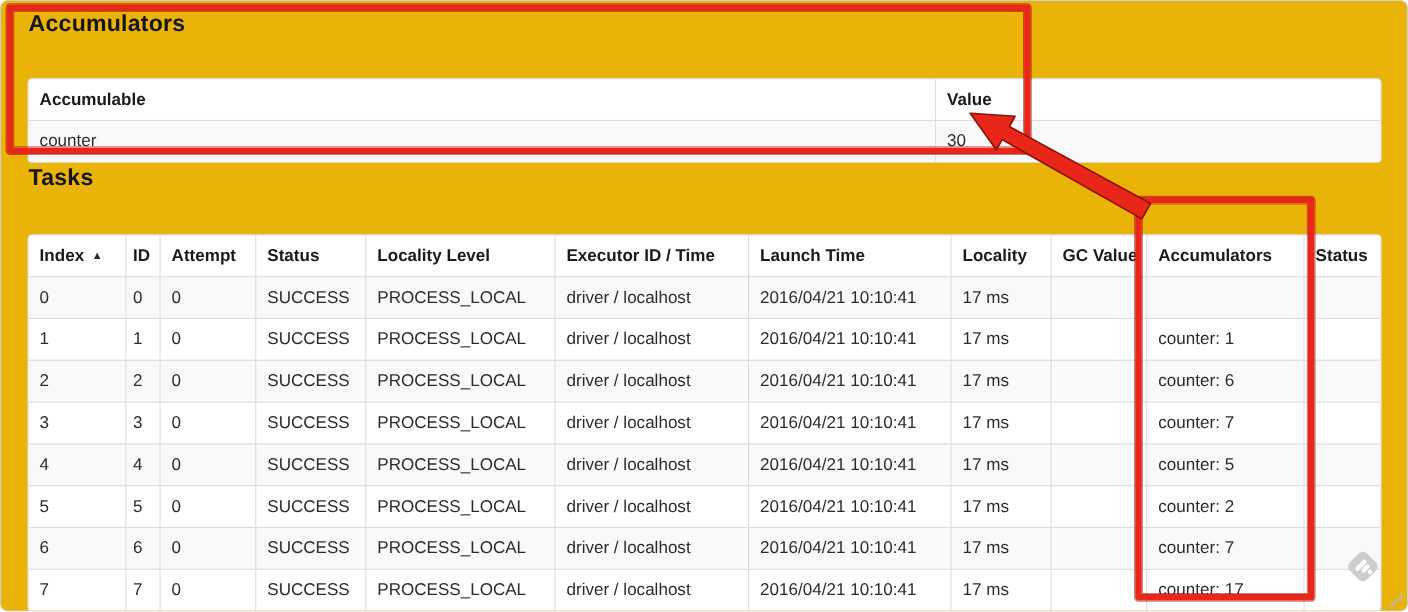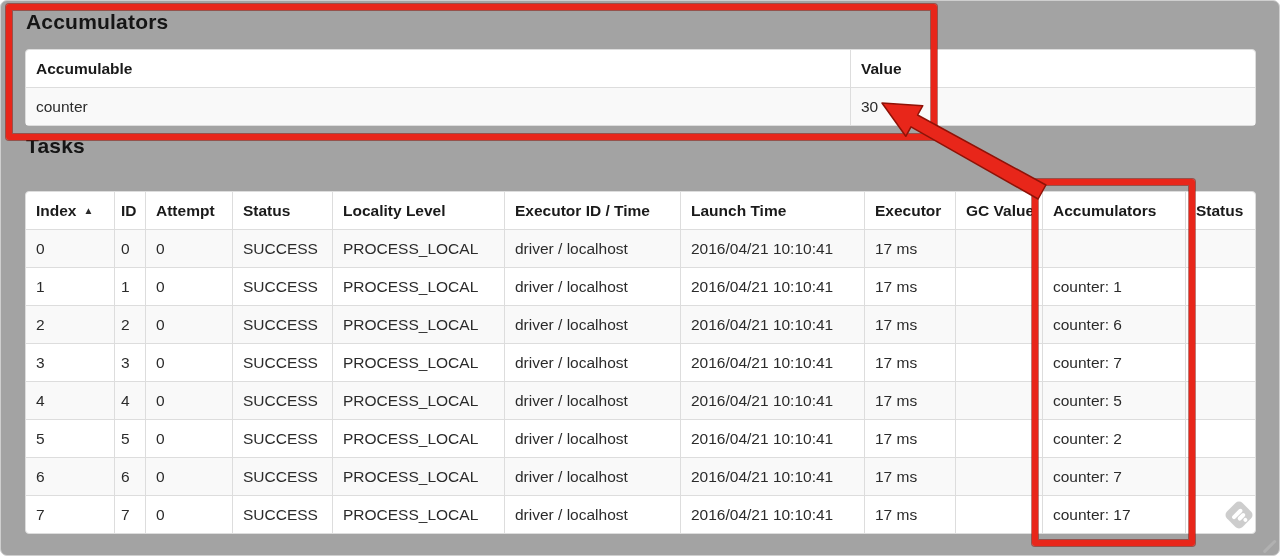--- a/index.html
+++ b/index.html
@@ -1,34 +1,34 @@
 <!DOCTYPE html>
 <html><head>
 <meta charset="utf-8">
 <style>
   html,body{margin:0;padding:0;background:#ffffff;}
   *{box-sizing:border-box;}
   body{font-family:"Liberation Sans","DejaVu Sans",sans-serif;}
 
   .frame{
-    position:relative;width:1280px;height:556px;background:#a3a3a3;
+    position:relative;width:1280px;height:556px;background:#eab308;
     border:1px solid #cfcfcf;border-radius:7px;overflow:hidden;
   }
 
   .section-title{
     position:absolute;left:25px;font-size:21px;font-weight:bold;color:#151515;
     letter-spacing:.2px;margin:0;
   }
   #accumulators-title{top:9px;}
-  #tasks-title{top:133px;}
+  #tasks-title{top:149px;}
 
   table.ui-table{
     position:absolute;left:24px;border-collapse:separate;border-spacing:0;
     table-layout:fixed;font-size:15.5px;color:#2b2b2b;background:#fff;
-    border:1px solid #ddd;border-radius:4px;
+    border:1px solid #ddd;border-radius:4px;margin-top:22px;
   }
   #accumulable-table{top:48px;width:1229px;}
   #tasks-table{top:190px;width:1229px;}
 
   .ui-table th,.ui-table td{
     padding:8.5px 10px;line-height:20px;text-align:left;vertical-align:top;
     border-left:1px solid #ddd;white-space:nowrap;overflow:visible;
   }
   .ui-table th{font-weight:bold;color:#1a1a1a;}
   .ui-table th:first-child,.ui-table td:first-child{border-left:none;}
@@ -108,21 +108,21 @@
     </colgroup>
     <thead>
       <tr>
         <th><span>Index</span><span class="sort-icon">▲</span></th>
         <th>ID</th>
         <th>Attempt</th>
         <th>Status</th>
         <th>Locality Level</th>
         <th>Executor ID / Time</th>
         <th>Launch Time</th>
-        <th>Executor</th>
+        <th>Locality</th>
         <th>GC Value</th>
         <th>Accumulators</th>
         <th>Status</th>
       </tr>
     </thead>
     <tbody>
         <tr>
           <td>0</td>
           <td>0</td>
           <td>0</td>

